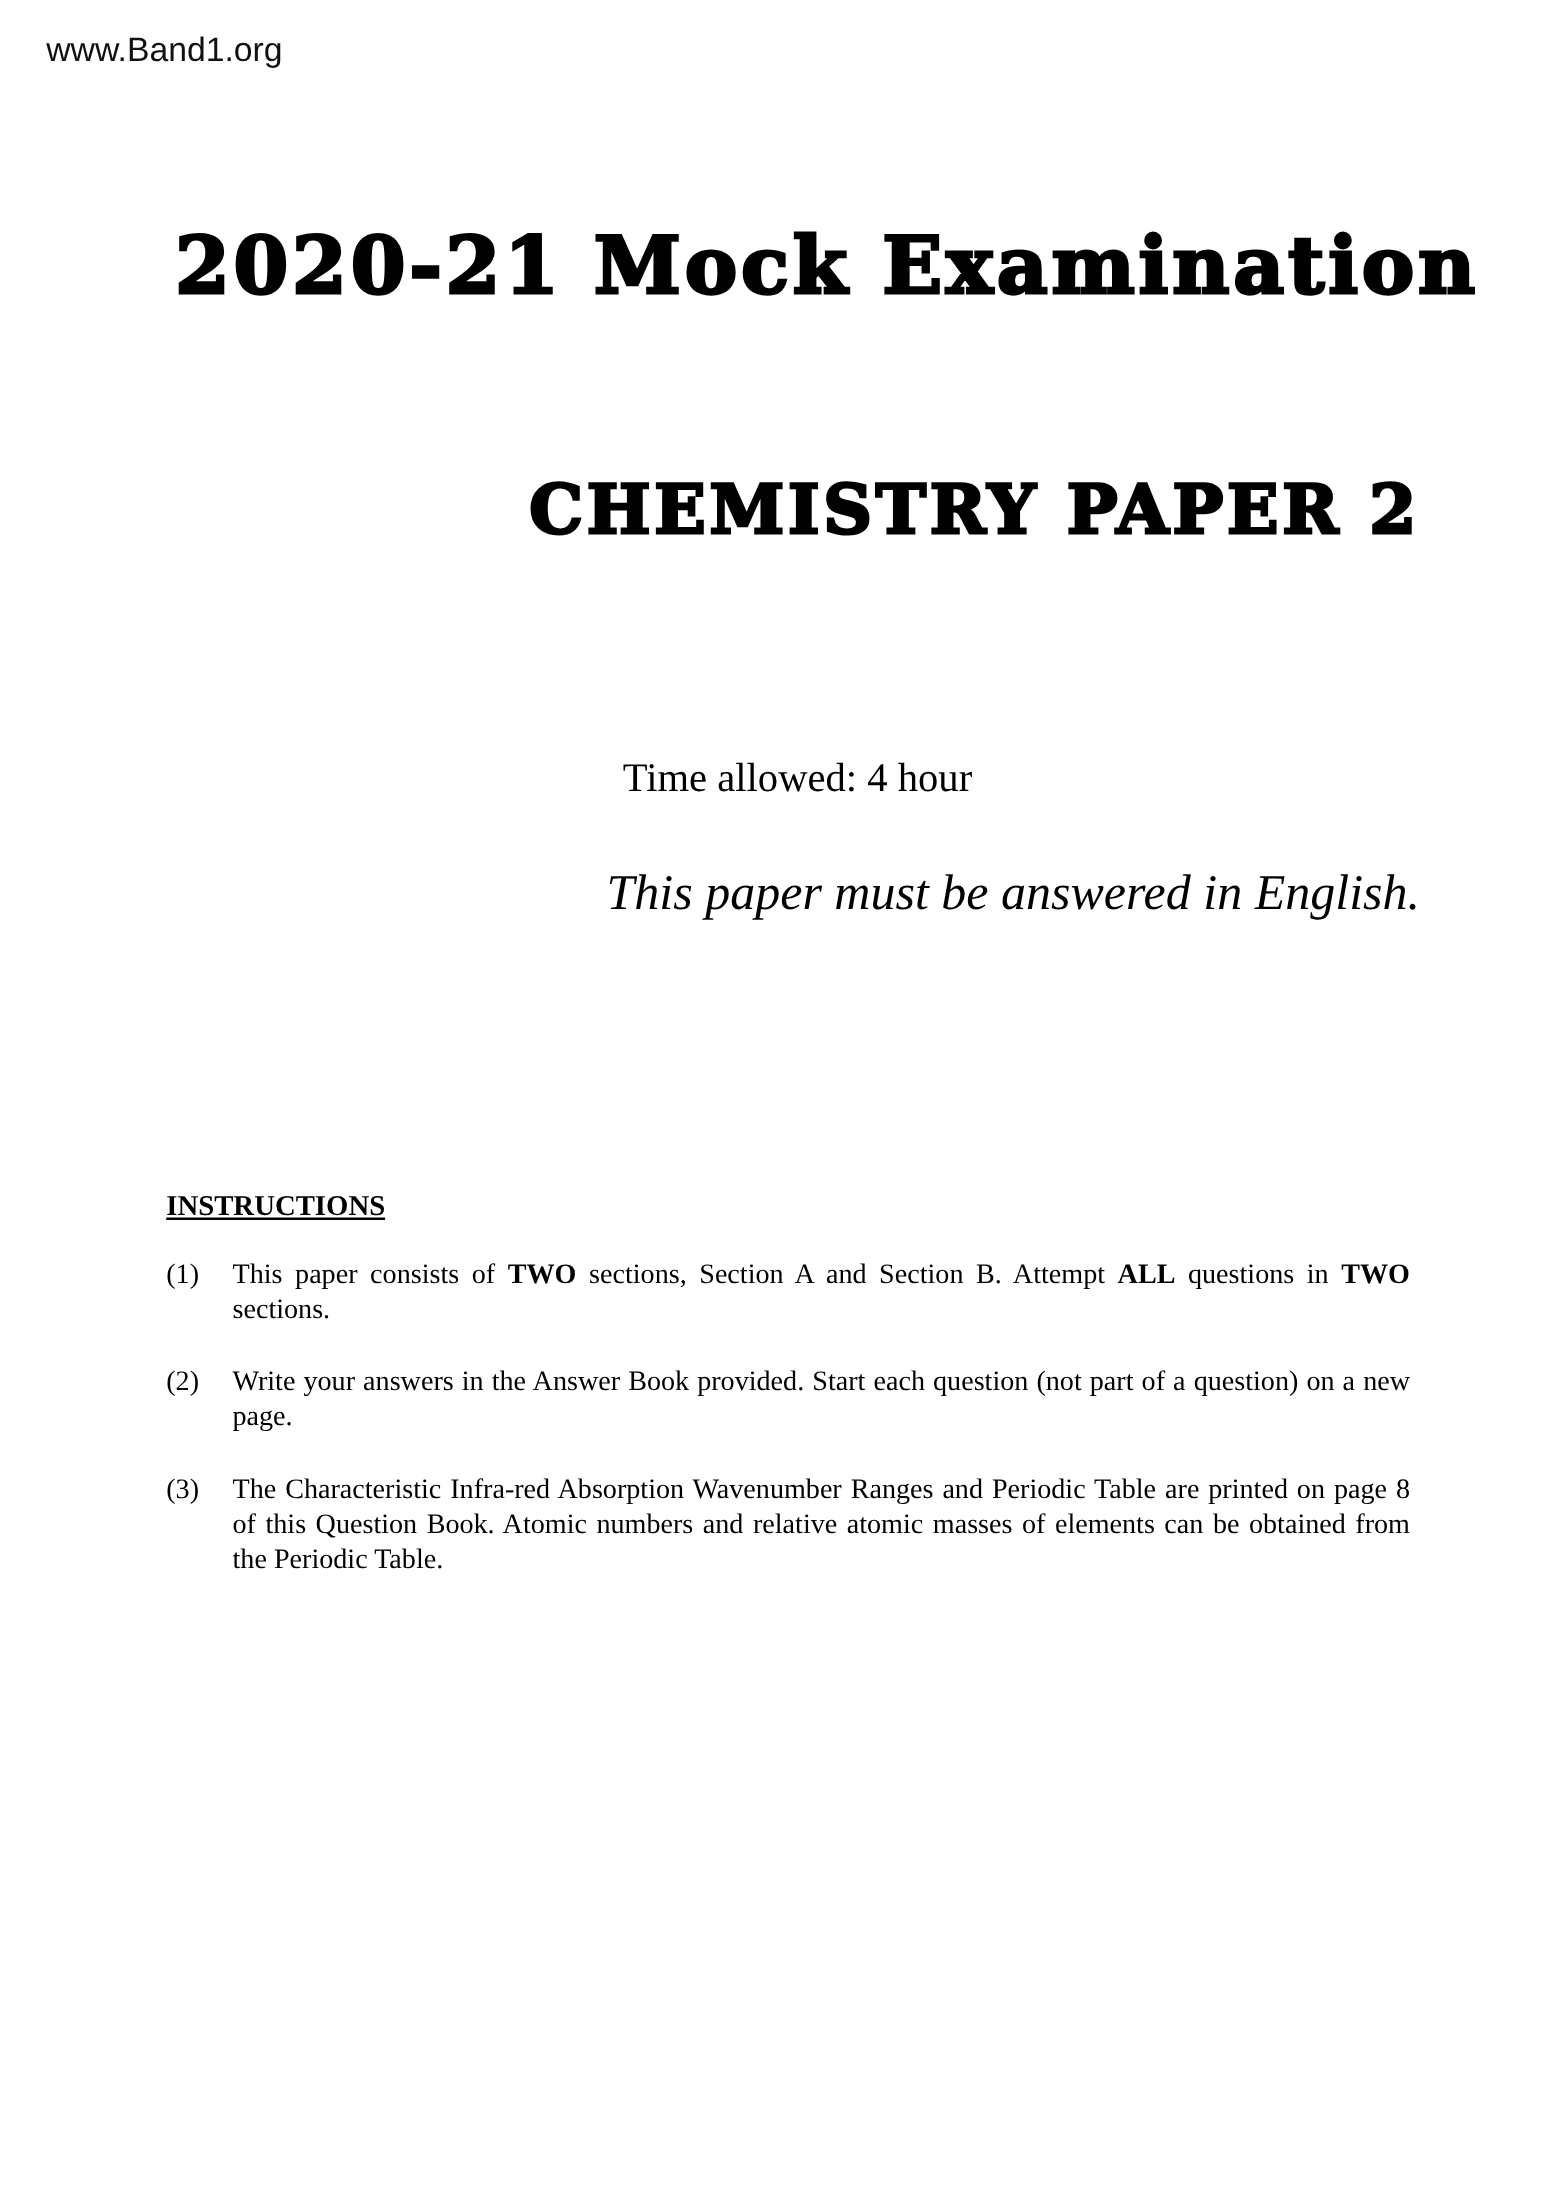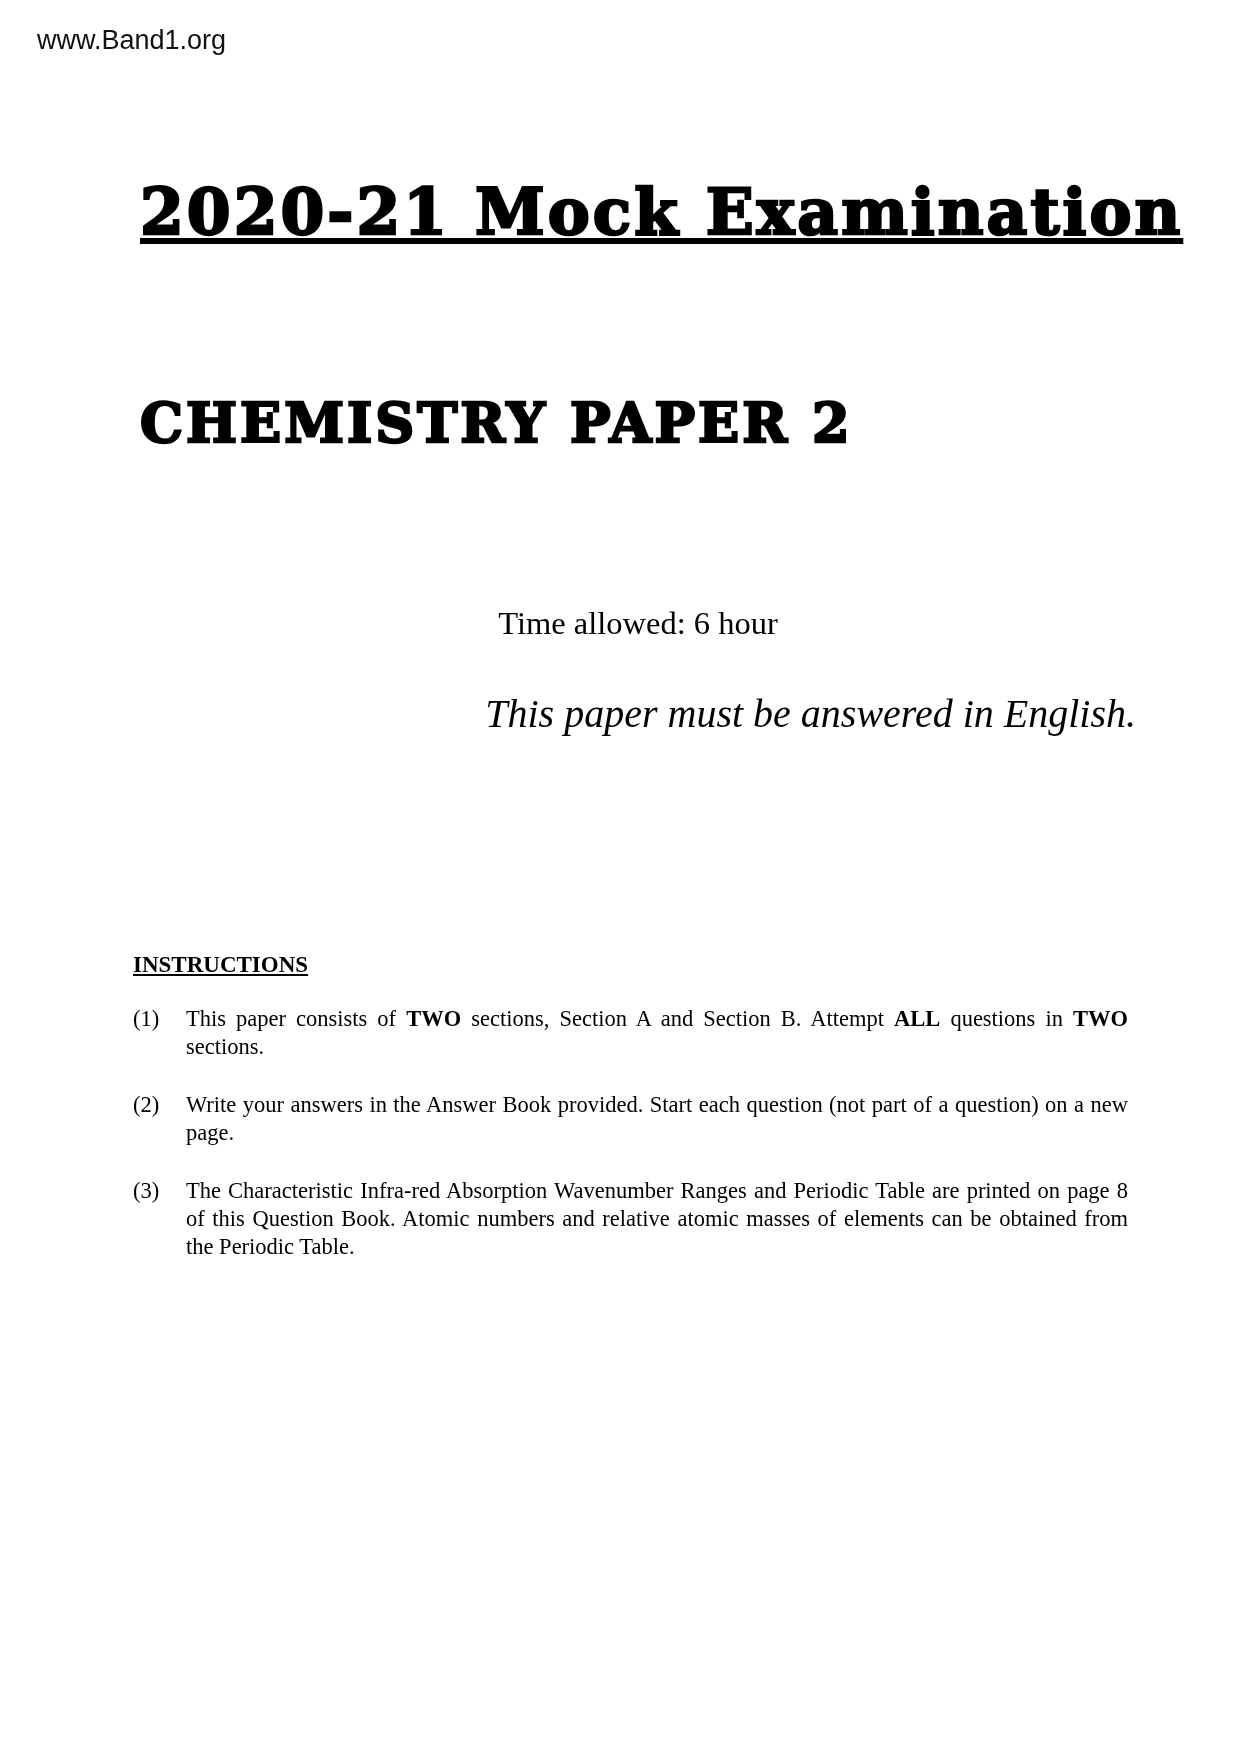--- a/index.html
+++ b/index.html
@@ -42,32 +42,30 @@
   }
   .exam-title {
     position: absolute;
     top: 181px;
     left: 140px;
     right: 104px;
     text-align: center;
     font-size: 63px;
     line-height: 1;
     white-space: nowrap;
-    text-decoration: underline;
   }
   .subject-title {
     position: absolute;
     top: 380px;
     left: 140px;
     right: 104px;
-    text-align: left;
+    text-align: right;
     font-size: 54px;
     line-height: 1;
     white-space: nowrap;
-    margin-top: 16px;
   }
   .time-allowed {
     position: absolute;
     top: 607px;
     left: 140px;
     right: 104px;
     text-align: center;
     font-size: 32.5px;
     line-height: 1;
   }
@@ -134,21 +132,21 @@
 <body>
 
 <div class="page">
 
   <div class="watermark">www.Band1.org</div>
 
   <div class="exam-title groovy">2020-21 Mock Examination</div>
 
   <div class="subject-title groovy">CHEMISTRY PAPER 2</div>
 
-  <div class="time-allowed">Time allowed: 6 hour</div>
+  <div class="time-allowed">Time allowed: 4 hour</div>
 
   <div class="language-note">This paper must be answered in English.</div>
 
   <div class="instructions">
     <div class="instructions-heading">INSTRUCTIONS</div>
 
     <div class="item">
       <span class="item-number">(1)</span>
       <span class="item-text">This paper consists of <b>TWO</b> sections, Section A and Section B. Attempt <b>ALL</b> questions in <b>TWO</b> sections.</span>
     </div>

